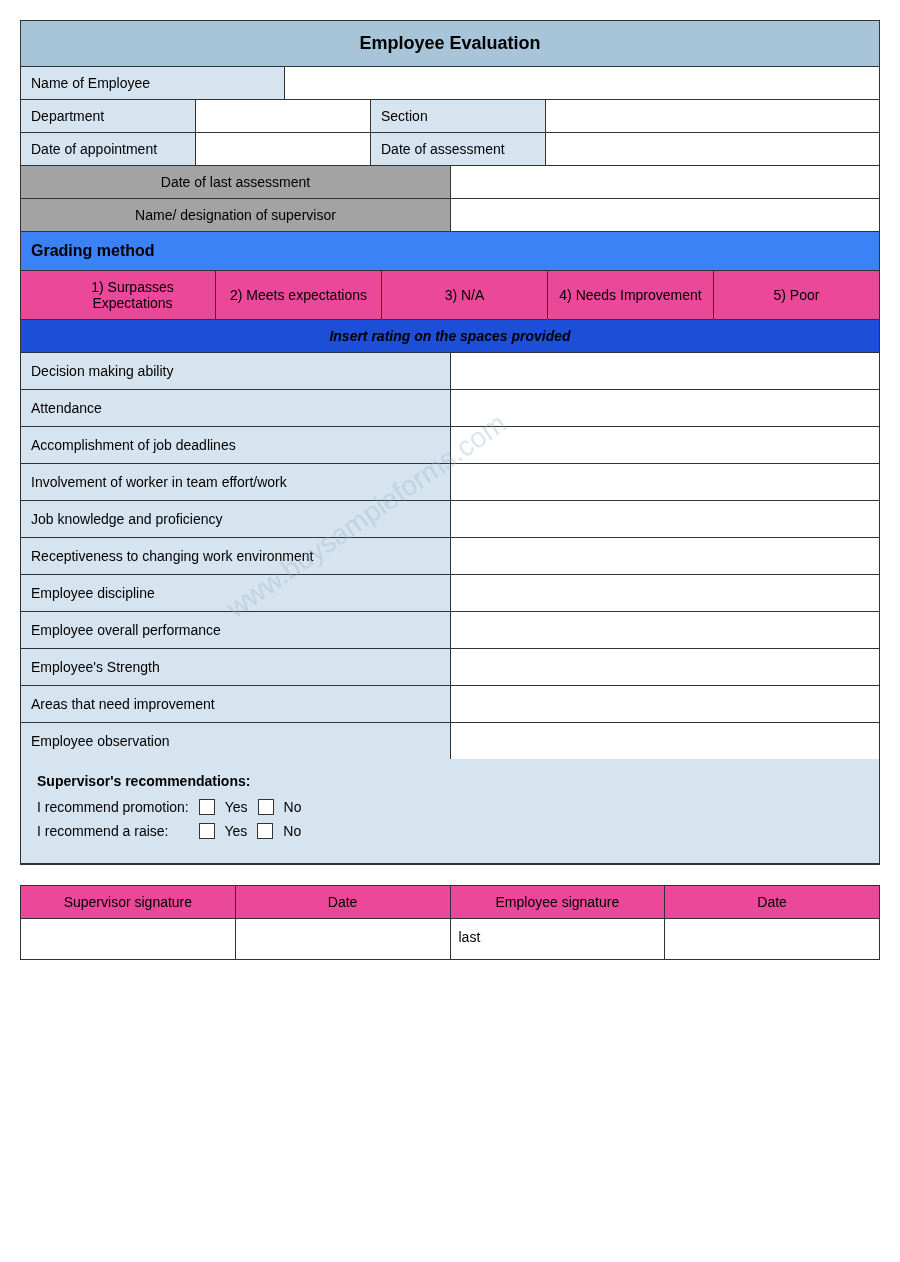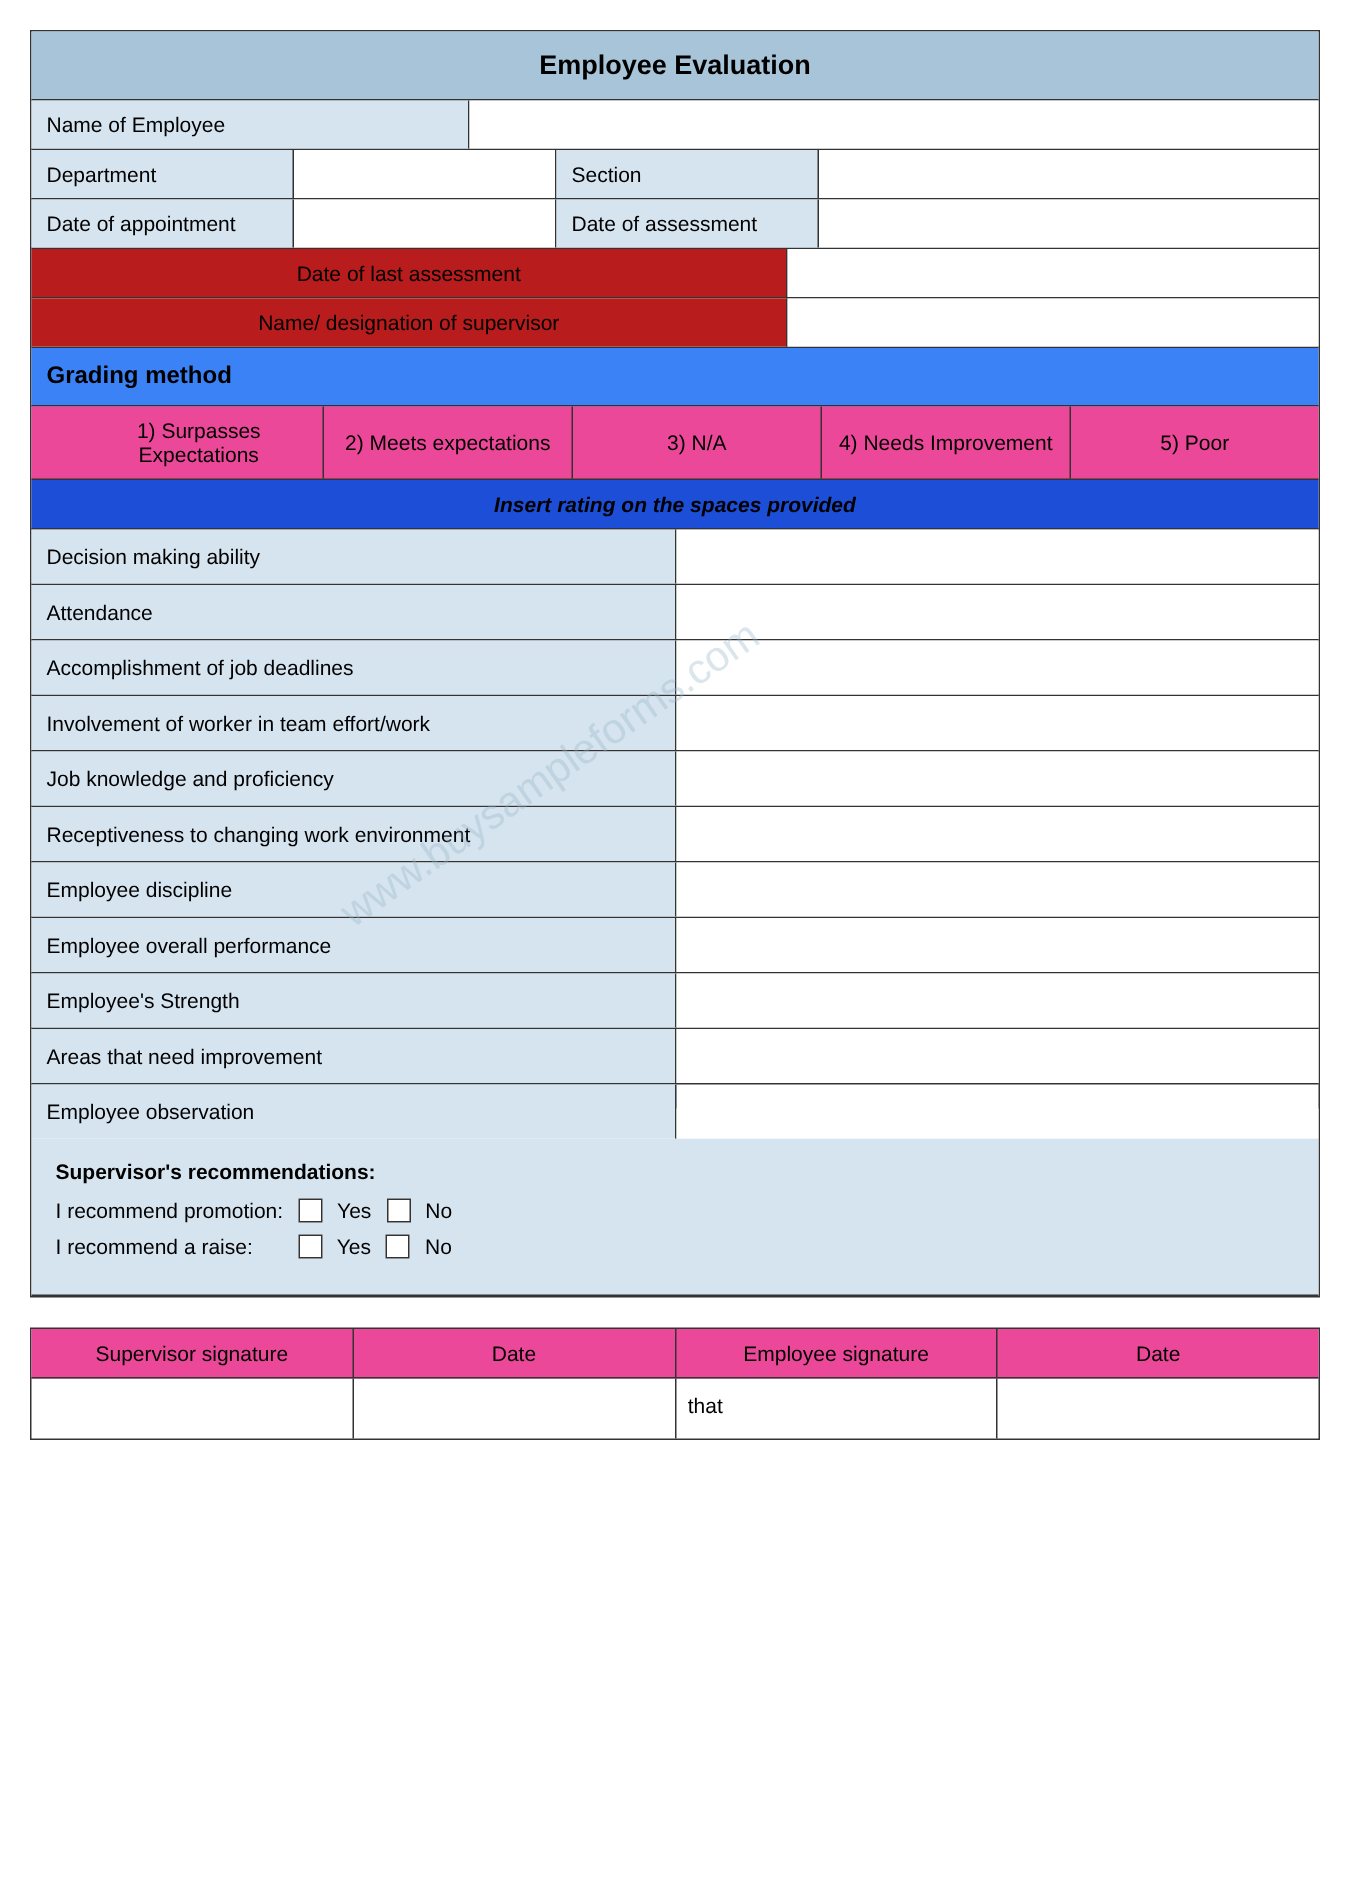--- a/index.html
+++ b/index.html
@@ -46,22 +46,22 @@
     .cell-value {
       background-color: #fff;
       flex: 1;
     }
     
     .centered-row {
       display: flex;
       border-bottom: 1.5px solid #333;
     }
     .centered-label {
-      width: 504px;
-      background-color: #b91c1c;
+      width: 430px;
+      background-color: #a3a3a3;
       border-right: 1.5px solid #333;
       padding: 8px 10px;
       text-align: left;
       justify-content: center;
       display: flex;
       align-items: center;
     }
     .centered-value {
       flex: 1;
       background: #fff;
@@ -204,21 +204,21 @@
 
 <div class="form-wrapper">
 
   <div class="watermark" style="top: 480px; left: 180px;">www.buysampleforms.com</div>
 
   <div class="form-container">
 
     <div class="header-title">Employee Evaluation</div>
 
     <div class="form-row">
-      <div class="cell cell-label" style="width:292px;">Name of Employee</div>
+      <div class="cell cell-label" style="width:264px;">Name of Employee</div>
       <div class="cell cell-value"></div>
     </div>
 
     <div class="form-row">
       <div class="cell cell-label" style="width:175px;">Department</div>
       <div class="cell cell-value" style="width:175px; flex:none;"></div>
       <div class="cell cell-label" style="width:175px; flex:none;">Section</div>
       <div class="cell cell-value"></div>
     </div>
 
@@ -321,17 +321,17 @@
   <div class="signature-table">
     <div class="sig-header-row">
       <div class="sig-header-cell">Supervisor signature</div>
       <div class="sig-header-cell">Date</div>
       <div class="sig-header-cell">Employee signature</div>
       <div class="sig-header-cell">Date</div>
     </div>
     <div class="sig-data-row">
       <div class="sig-data-cell"></div>
       <div class="sig-data-cell"></div>
-      <div class="sig-data-cell" style="text-align:left;">that</div>
+      <div class="sig-data-cell" style="text-align:left;">last</div>
       <div class="sig-data-cell"></div>
     </div>
   </div>
 </div>
 
 </body></html>

